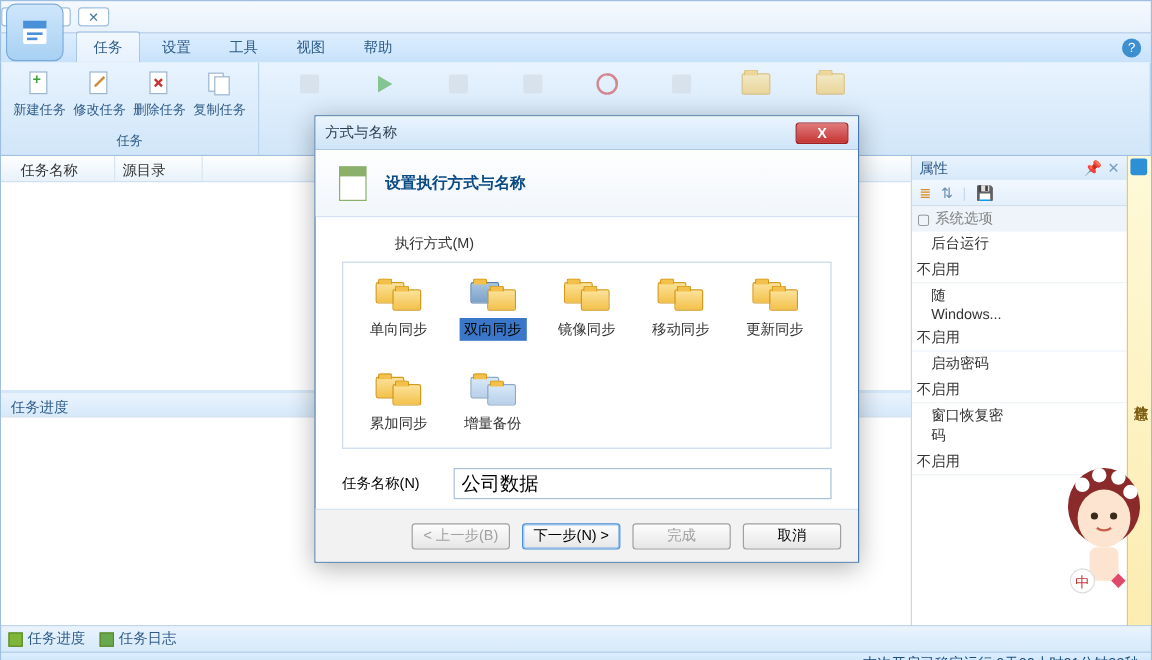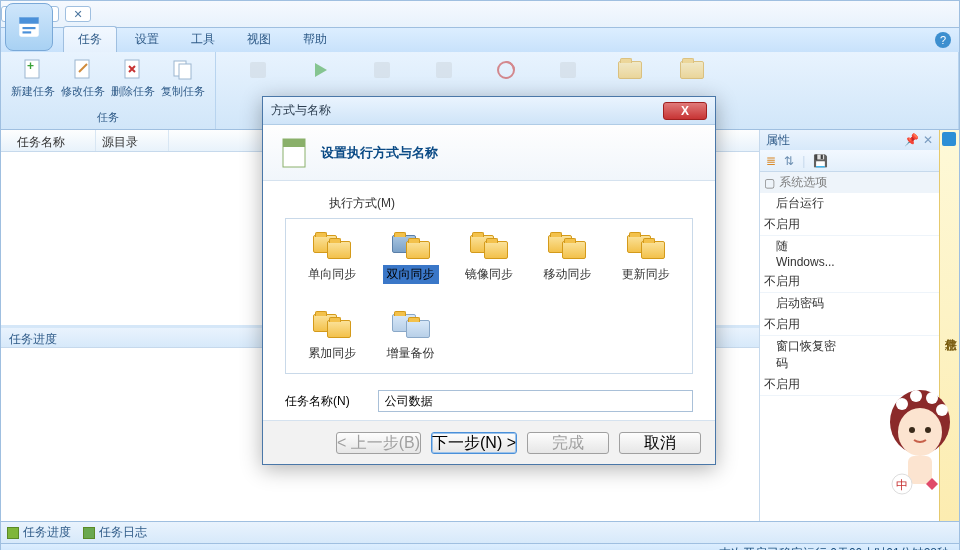--- a/index.html
+++ b/index.html
@@ -61,23 +61,23 @@
 .modal .banner .bico { width:28px; height:32px; }
 .modal .banner .btxt { color:#0a4a85; font-weight:bold; font-size:13px; }
 .modal .body { padding:14px 22px 8px; }
 .modal .seclbl { color:#333; margin-bottom:6px;margin-left:44px; }
 .modal .opts { border:1px solid #c9d9e9; padding:12px 10px 8px; display:grid; grid-template-columns:repeat(5,1fr); gap:24px 6px; }
 .opt { display:flex; flex-direction:column; align-items:center; gap:4px; cursor:pointer; padding:2px; }
 .opt .oico { width:40px; height:28px; display:flex; align-items:center; justify-content:center; }
 .opt .olbl { font-size:12px; color:#333; padding:1px 4px; }
 .opt.selected .olbl { background:#3a77c8; color:#000000; }
 .namebar { display:flex; align-items:center; gap:28px; margin-top:16px; }
-.namebar input { flex:1; border:1px solid #a9c0d8; padding:3px 6px; font-size:12px; }
+.namebar input { flex:1; border:1px solid #a9c0d8; padding:3px 6px; font-size:16px; }
 .mbtns { height:44px; background:#f2f2f2; border-top:1px solid #d5e2ef; display:flex; align-items:center; justify-content:flex-end; gap:10px; padding:0 14px; }
-.mbtn { min-width:82px; height:22px; border:1px solid #a0a0a0; background:linear-gradient(#fdfdfd,#e6e6e6); border-radius:3px; cursor:pointer; font-size:16px; }
+.mbtn { min-width:82px; height:22px; border:1px solid #a0a0a0; background:linear-gradient(#fdfdfd,#e6e6e6); border-radius:3px; cursor:pointer; font-size:12px; }
 .mbtn:disabled { color:#a0a0a0; cursor:default; }
 .mbtn.primary { border:1px solid #4a90d9; box-shadow:0 0 0 1px #9cc3eb inset; }
 
 
 .mascot { position:absolute; right:0; bottom:48px; width:80px; height:120px; z-index:50; }
 
 
 .folder { width:24px; height:18px; background:linear-gradient(#fbe29a,#f3c14b); border:1px solid #d49a1a; border-radius:2px; position:relative; }
 .folder::before { content:""; position:absolute; top:-4px; left:1px; width:10px; height:4px; background:#f3c14b; border:1px solid #d49a1a; border-bottom:none; border-radius:2px 2px 0 0; }
 .twin { display:flex; gap:-6px; }

